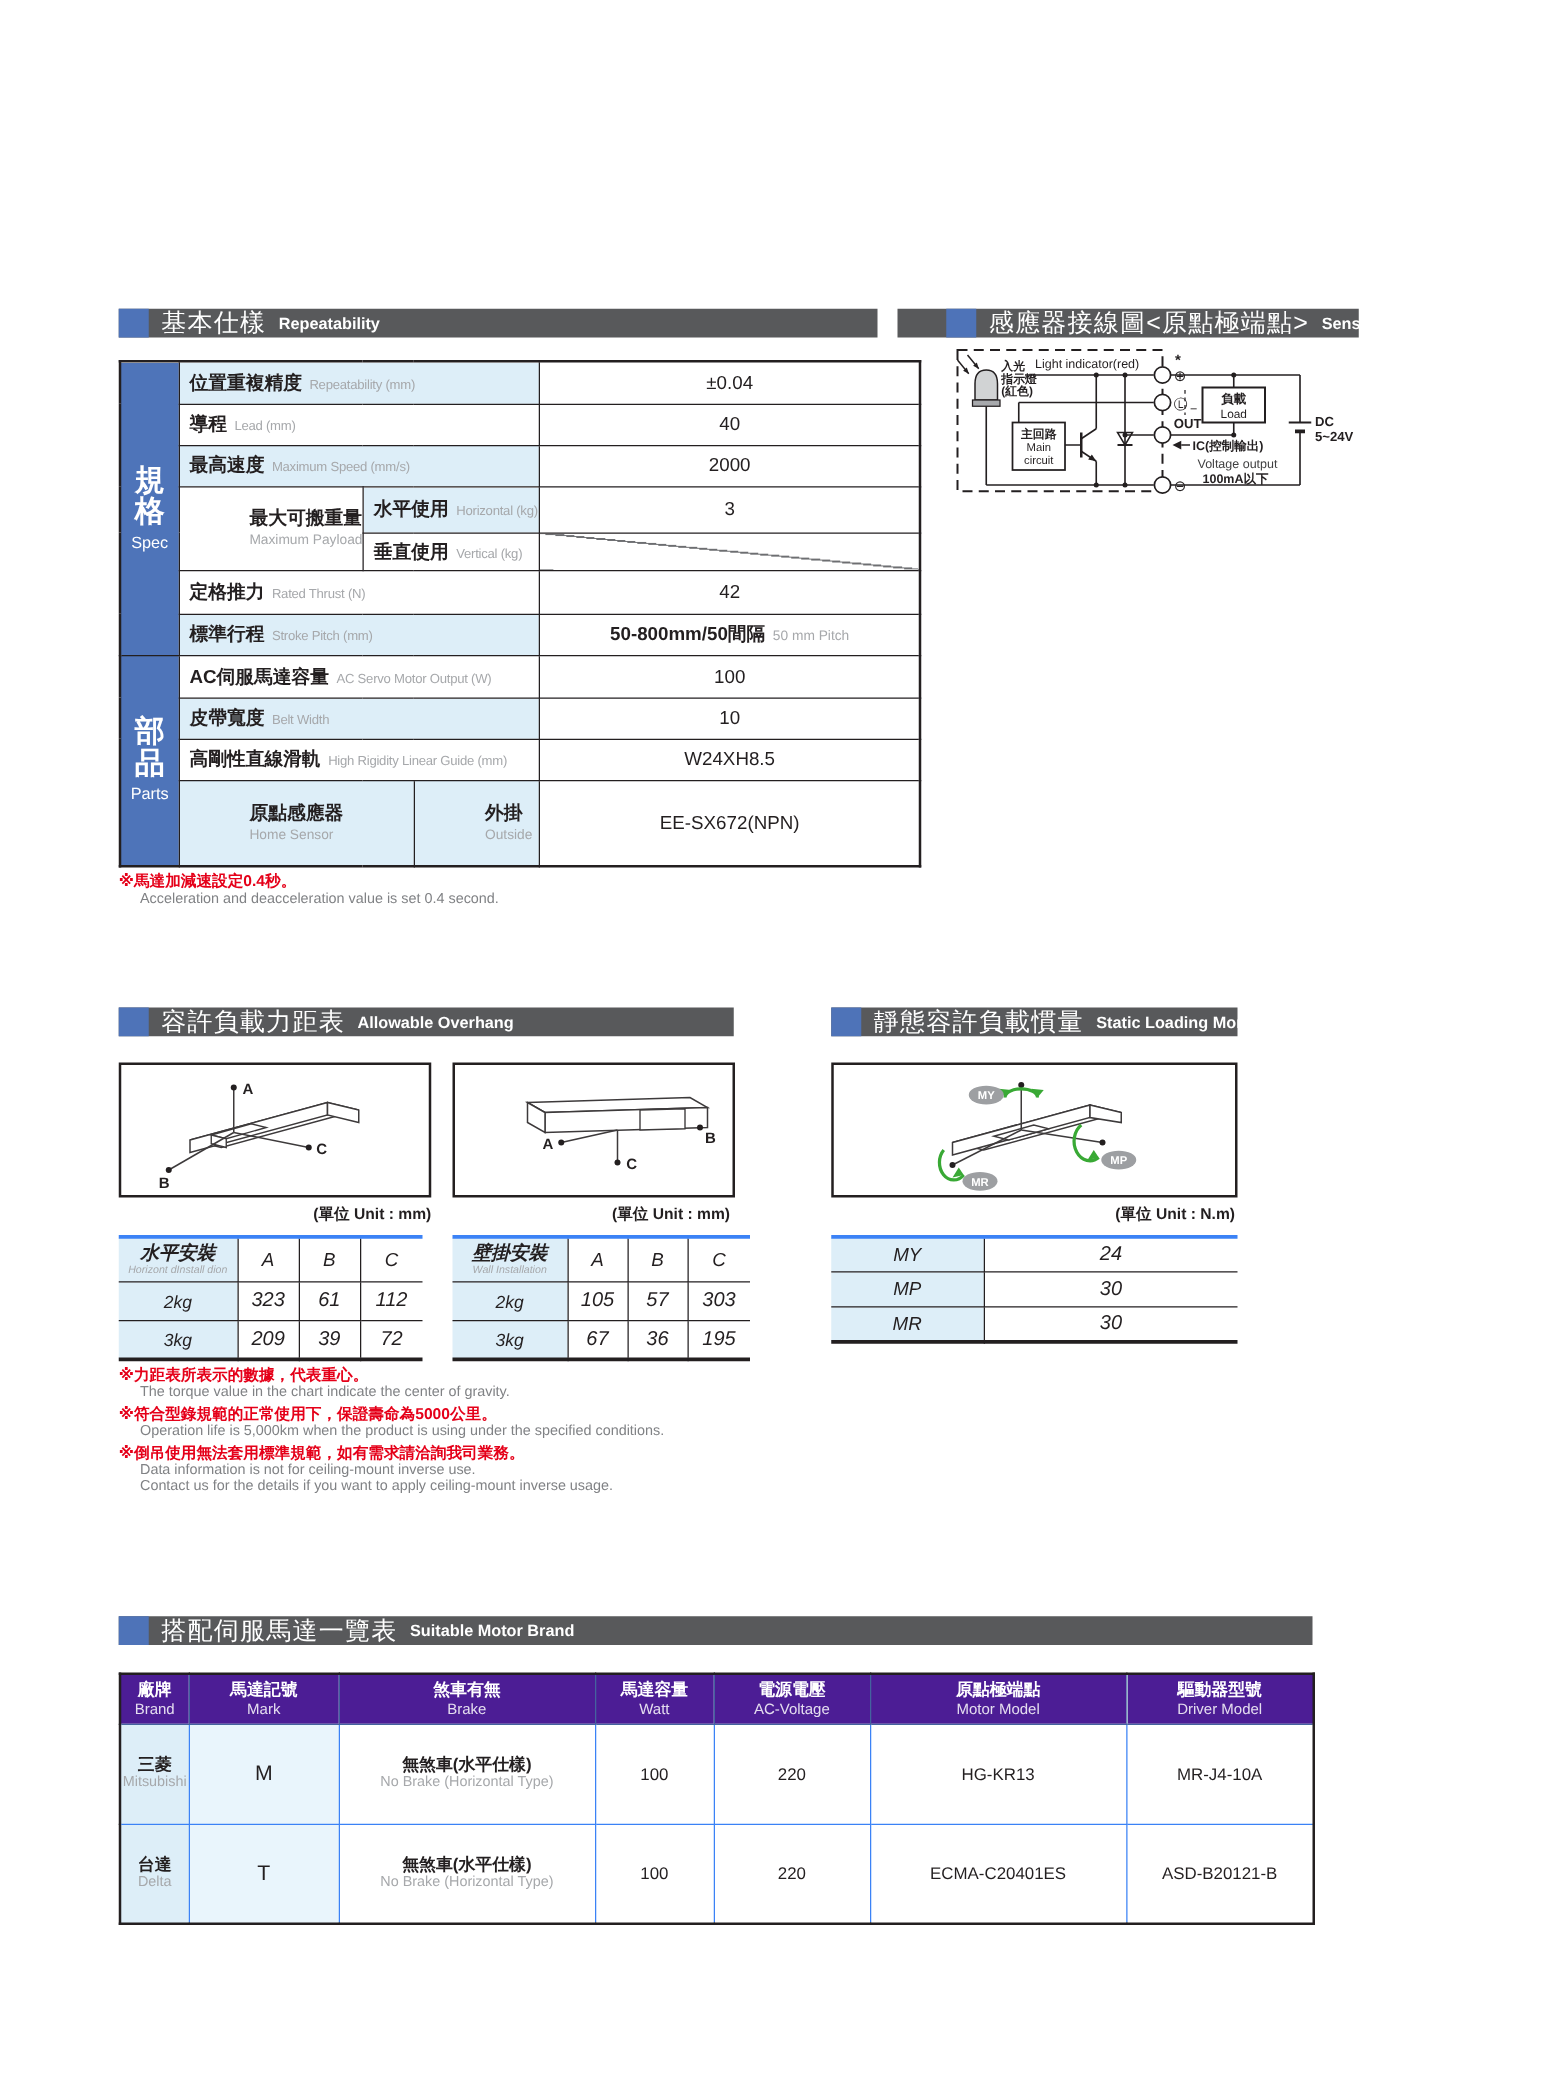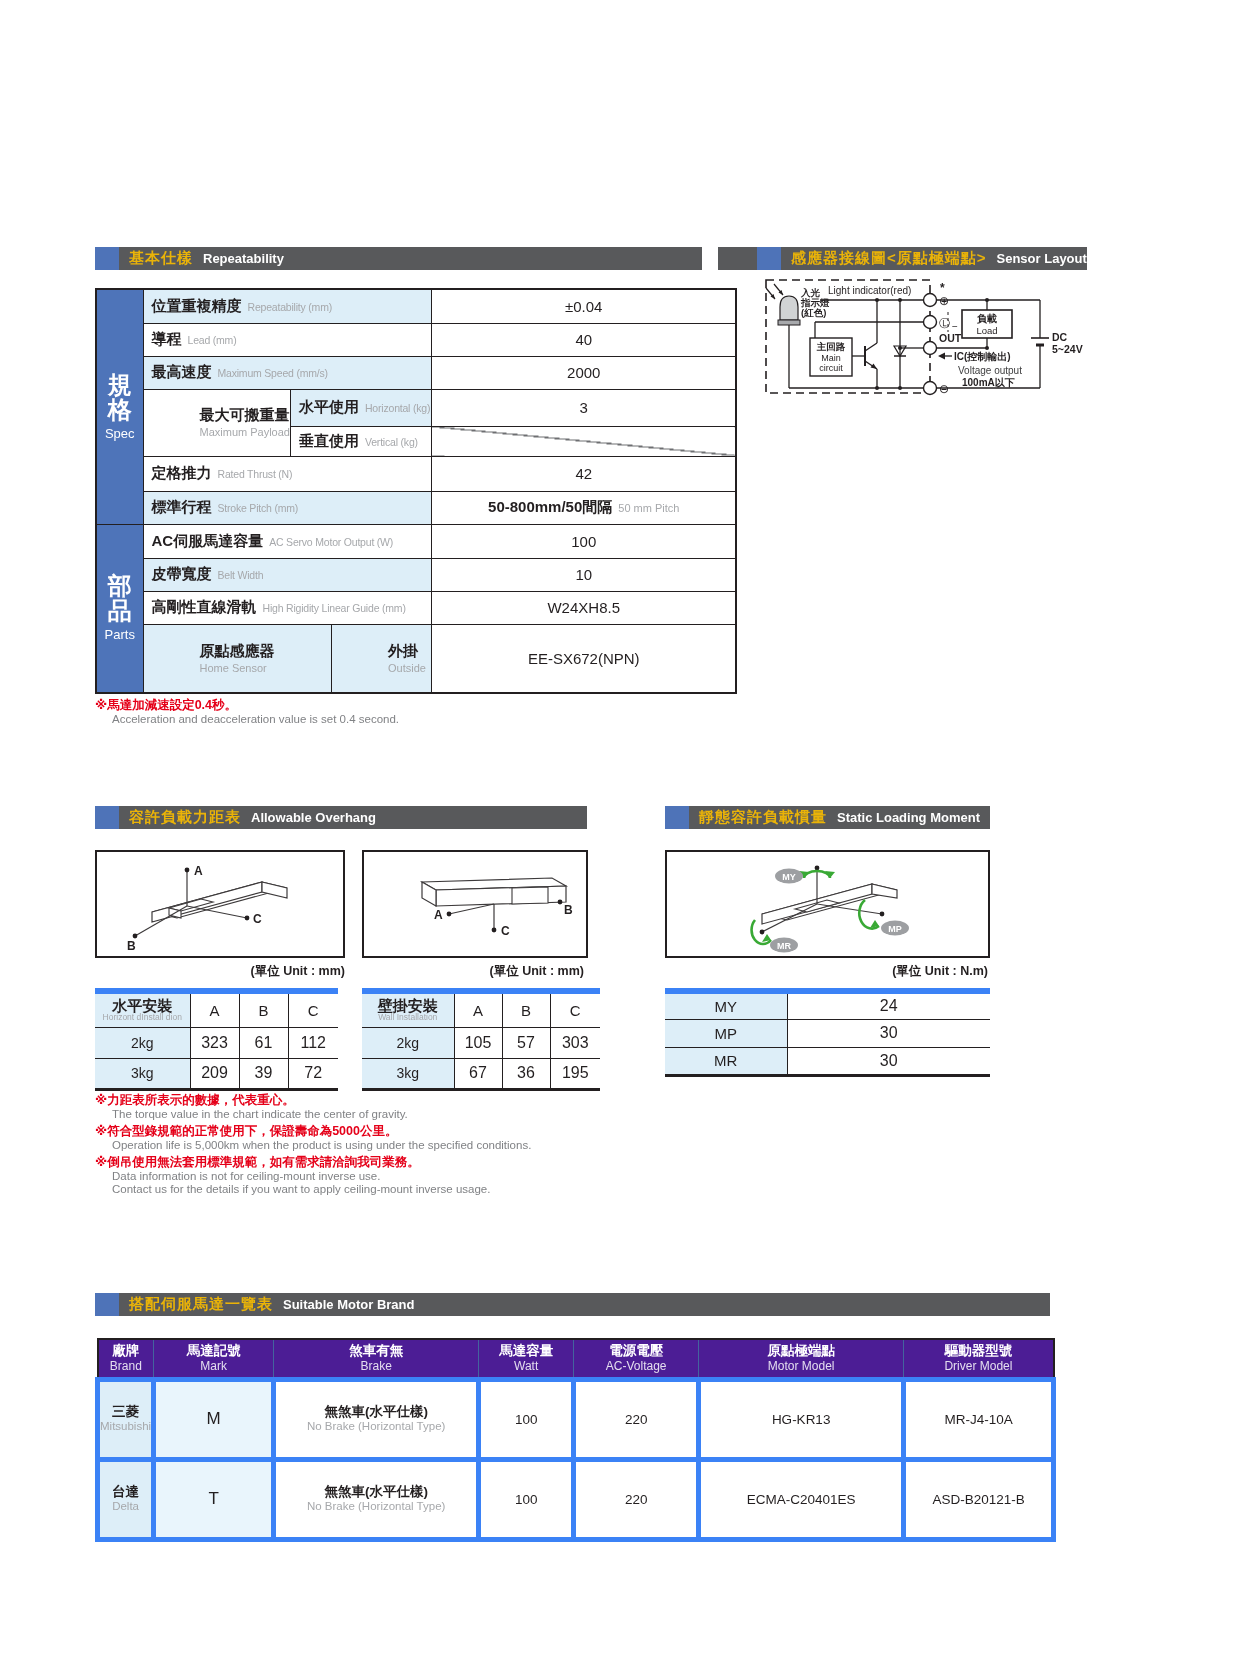--- a/index.html
+++ b/index.html
@@ -1,21 +1,21 @@
 <!DOCTYPE html>
 <html><head>
 <meta charset="utf-8">
 <style>
   html,body{margin:0;padding:0;background:#fff;}
   .page{position:relative;width:1236px;height:1676px;background:#fff;overflow:hidden;
         font-family:"Liberation Sans","DejaVu Sans",sans-serif;color:#231f20;}
   
   .secbar{position:absolute;height:23px;background:#58595b;display:flex;align-items:center;}
   .secbar .sq{width:24px;height:23px;background:#4e73b8;flex:0 0 24px;}
-  .secbar .t-zh{color:#eab308;font-weight:700;font-size:15px;margin-left:10px;letter-spacing:1px;white-space:nowrap;}
+  .secbar .t-zh{color:#ffffff;font-weight:400;font-size:20px;margin-left:10px;letter-spacing:1px;white-space:nowrap;}
   .secbar .t-en{color:#fff;font-weight:700;font-size:13px;margin-left:10px;white-space:nowrap;}
   
   #spec-table{position:absolute;left:95px;top:288px;border-collapse:collapse;table-layout:fixed;
               border:2px solid #231f20;}
   #spec-table td{border:1px solid #231f20;padding:0 0 0 8px;overflow:hidden;white-space:nowrap;}
   #spec-table td.side{background:#4e74b9;color:#fff;text-align:center;padding:0;}
   #spec-table td.val{text-align:center;padding:0;font-size:15px;font-weight:500;}
   .zh{font-weight:700;font-size:15px;}
   .en{color:#a6a8ab;font-size:10.5px;margin-left:6px;letter-spacing:-0.2px;}
   .en2{color:#a6a8ab;font-size:11px;display:block;margin-top:1px;}
@@ -28,36 +28,36 @@
   .vzh{font-weight:700;font-size:15px;}
   .ven{color:#a6a8ab;font-size:11px;margin-left:6px;}
   
   .nred{position:absolute;color:#e50019;font-weight:700;font-size:12.5px;white-space:nowrap;}
   .ngray{position:absolute;color:#808285;font-size:11.5px;white-space:nowrap;line-height:1.15;}
   
   .diagbox{position:absolute;border:2px solid #231f20;background:#fff;}
   .unitlab{position:absolute;font-size:12.5px;font-weight:700;text-align:right;white-space:nowrap;}
   
   .minitable{position:absolute;border-collapse:collapse;table-layout:fixed;
-             border-top:6px solid #3b82f6;border-bottom:3px solid #231f20;}
+             border-top:3px solid #3b82f6;border-bottom:3px solid #231f20;font-style:italic;}
   .minitable td{border:1px solid #231f20;text-align:center;padding:0;}
   .minitable td:first-child{border-left:none;}
   .minitable td:last-child{border-right:none;}
   .minitable tr:first-child td{border-top:none;}
   .minitable tr:last-child td{border-bottom:none;}
   .minitable td.hl{background:#ddeef8;}
   .minitable .hzh{font-weight:700;font-size:15px;line-height:1.05;display:block;}
   .minitable .hen{color:#a6a8ab;font-size:8.5px;display:block;line-height:1.1;}
   .minitable .abc{font-size:15px;}
   .minitable .loadlab{font-size:14px;}
   .minitable .num{font-size:16px;}
   
   #motor-table{position:absolute;left:95px;top:1338px;border-collapse:collapse;table-layout:fixed;
                border:2px solid #231f20;}
-  #motor-table td{border:5px solid #3b82f6;text-align:center;padding:0;overflow:hidden;}
+  #motor-table td{border:1px solid #3b82f6;text-align:center;padding:0;overflow:hidden;}
   #motor-table tr.hd td{background:#4c1d95;border:1px solid #44639e;}
   #motor-table .hdzh{color:#fff;font-weight:700;font-size:13.5px;display:block;line-height:1.25;}
   #motor-table .hden{color:rgba(255,255,255,0.85);font-size:12px;display:block;line-height:1.2;}
   #motor-table td.c1{background:#ddeef8;}
   #motor-table td.c2{background:#e9f5fc;}
   .brandzh{font-weight:700;font-size:13.5px;display:block;line-height:1.2;}
   .branden{color:#a6a8ab;font-size:11.5px;display:block;line-height:1.2;}
   .mark{font-size:17px;}
   .modelv{font-size:13.5px;font-weight:500;}
   svg text{font-family:"Liberation Sans","DejaVu Sans",sans-serif;}

